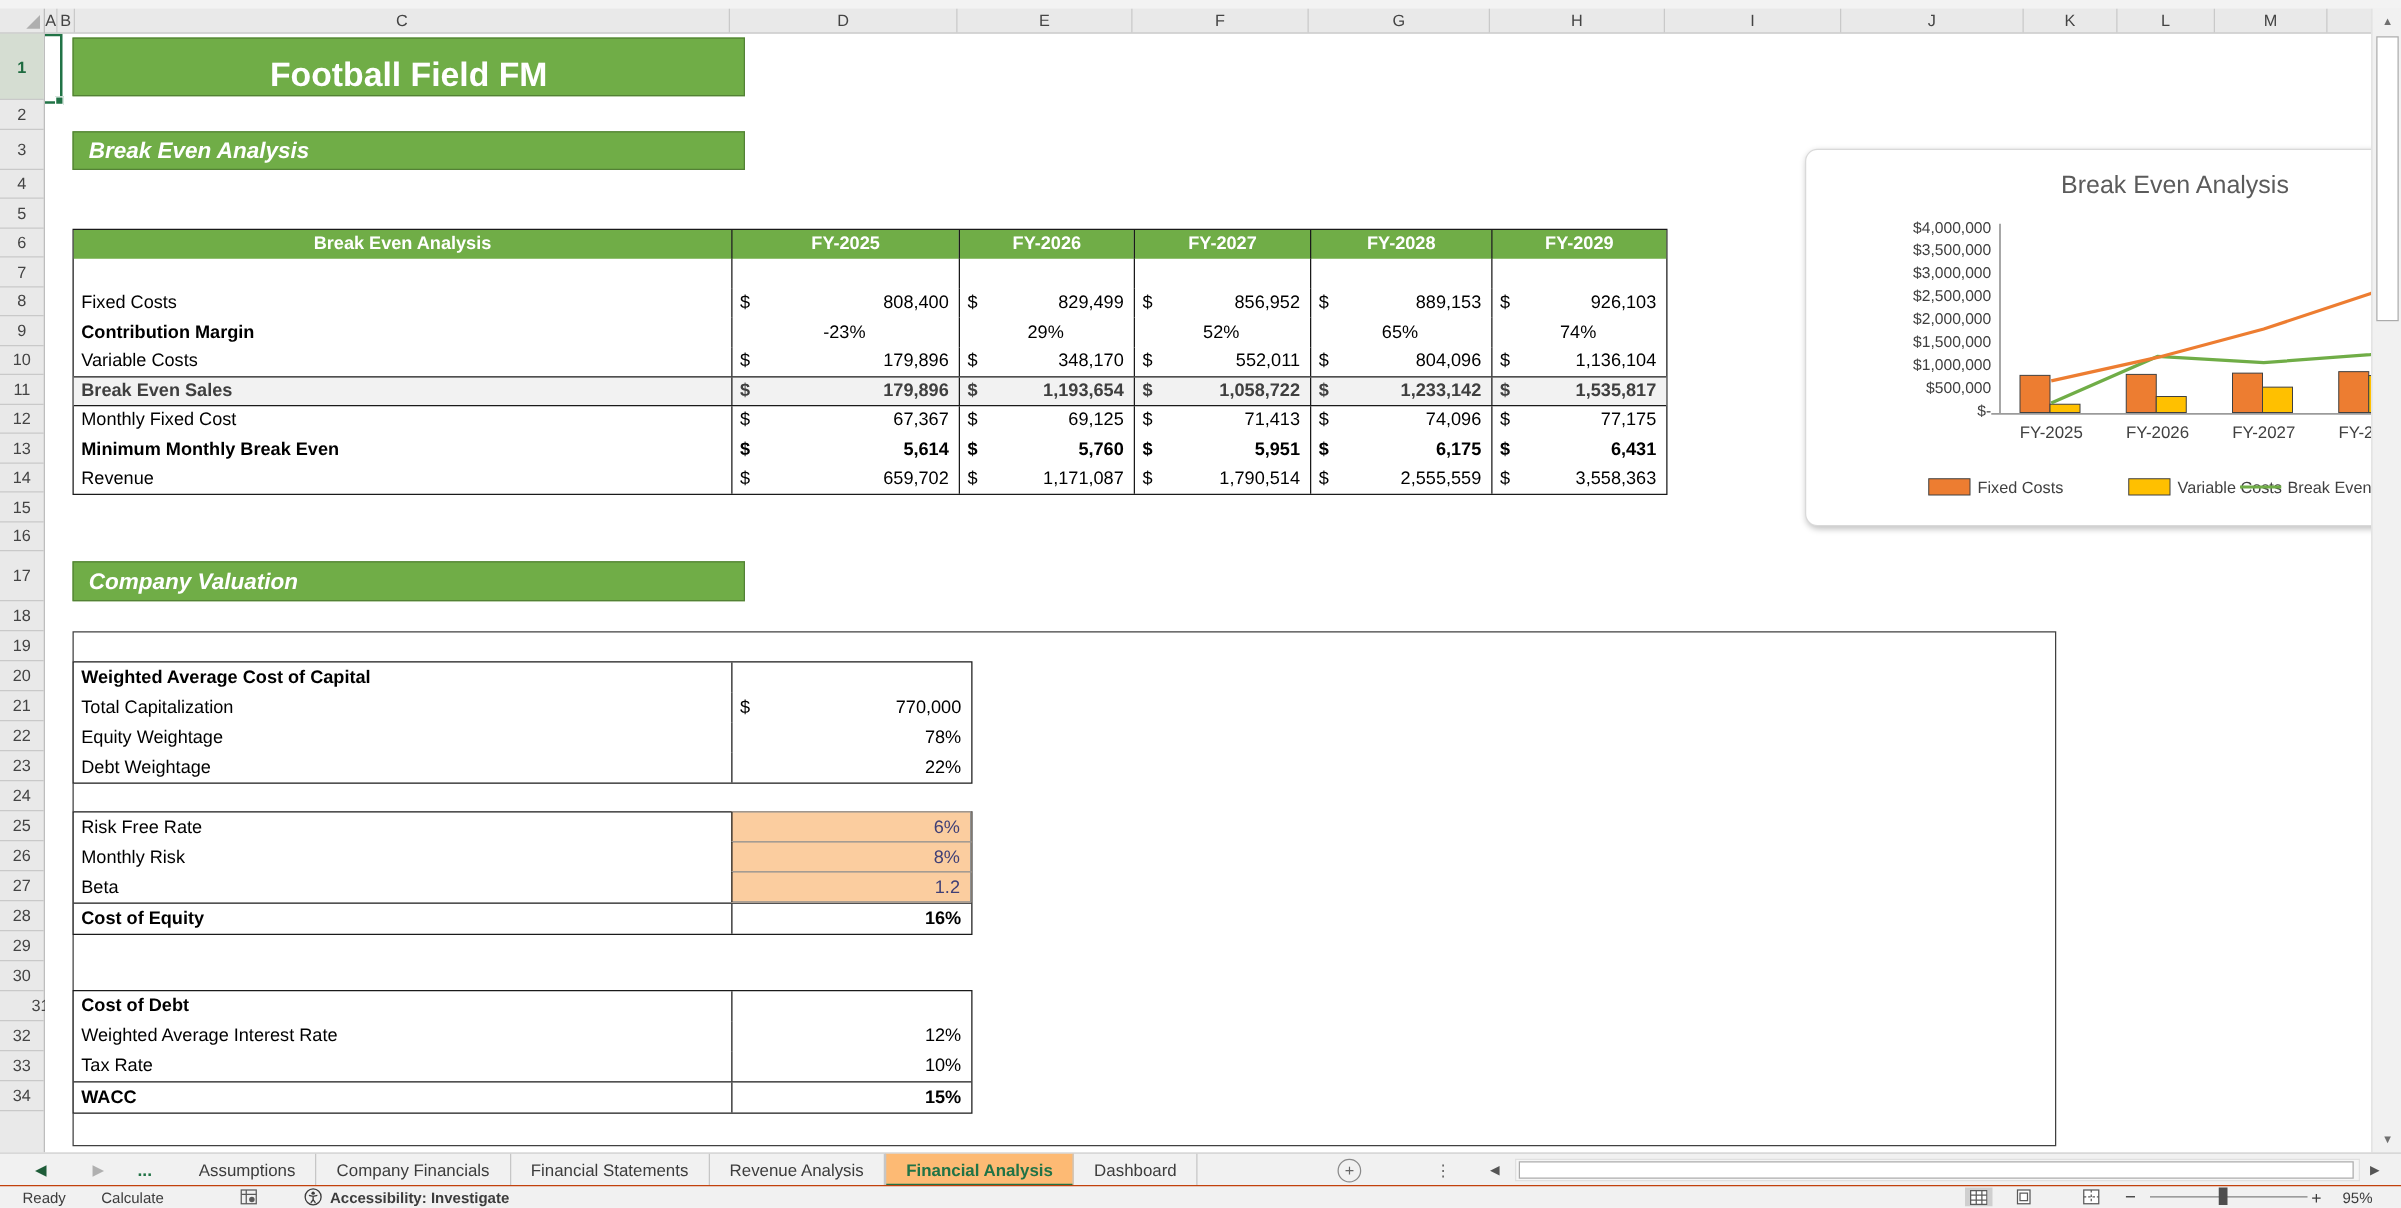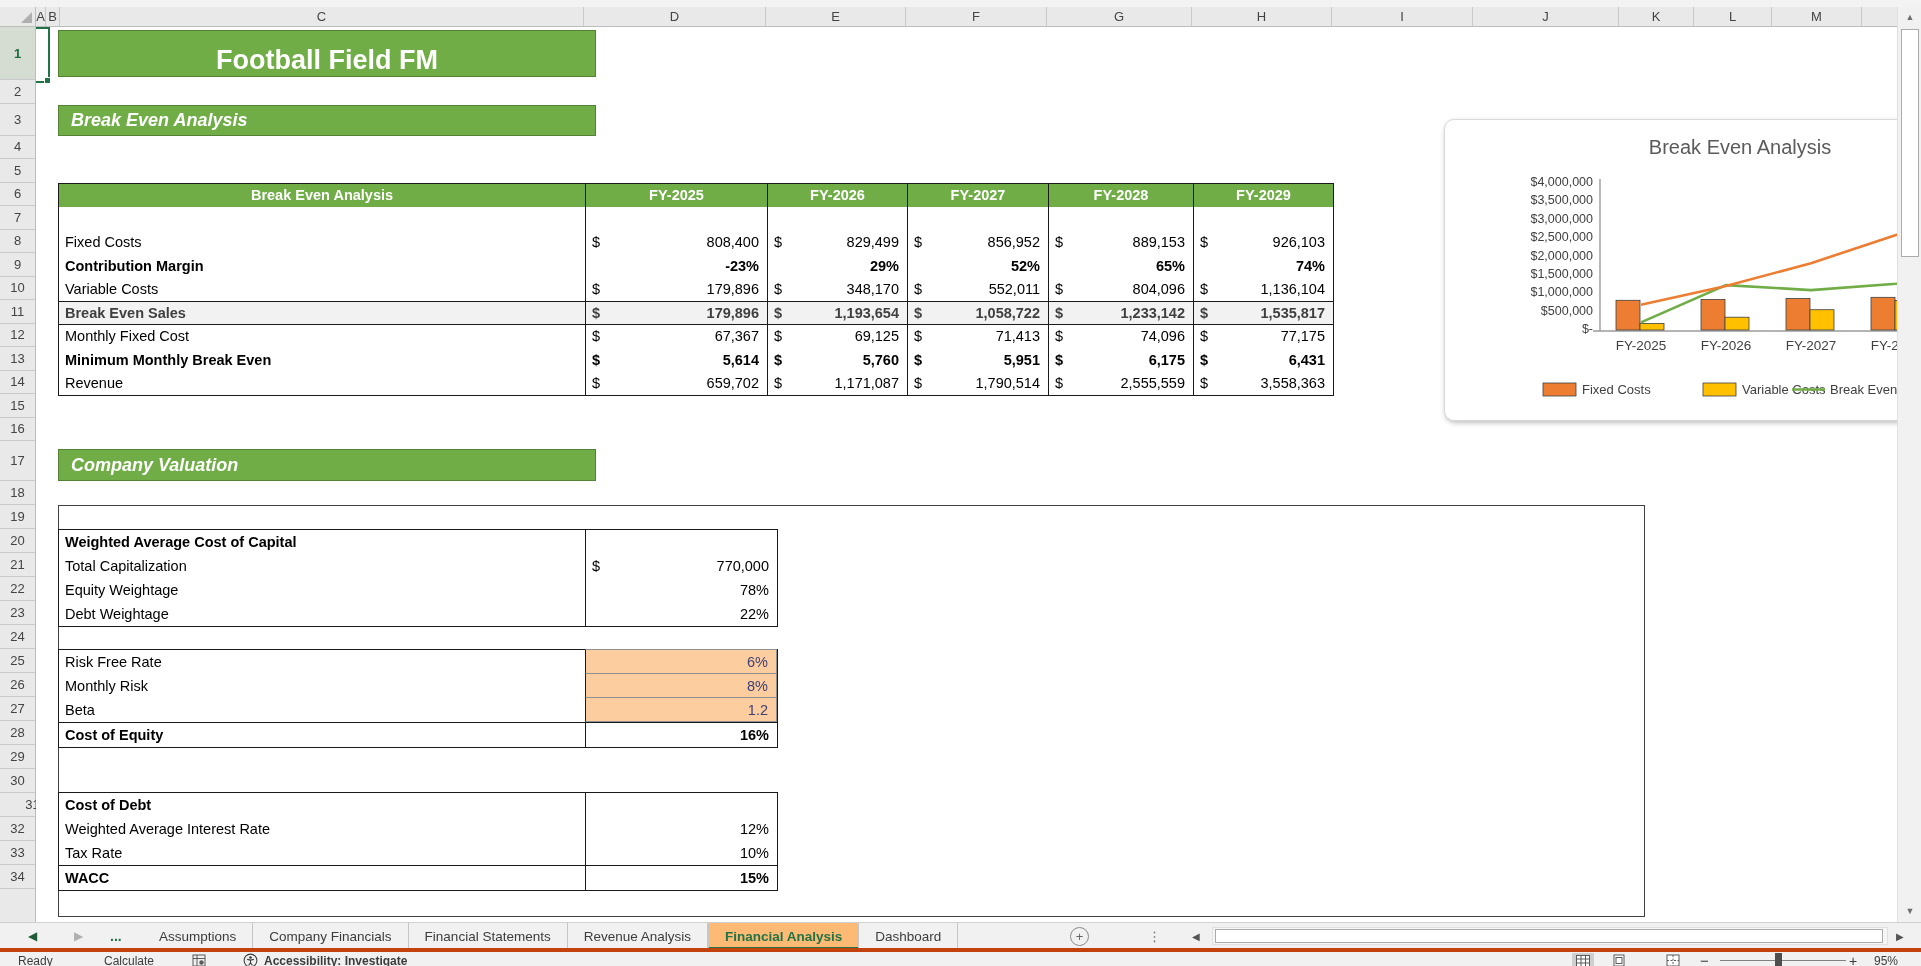--- a/index.html
+++ b/index.html
@@ -29,21 +29,21 @@
   
   #be-table{left:22px;top:155.5px;width:1274px;border:1px solid #1A1A1A;background:#FFF;box-sizing:content-box}
   .be-hrow{display:flex;height:23.5px}
   .be-hcell{background:#70AD47;color:#FFF;font-weight:bold;font-size:14.5px;display:flex;align-items:center;
             justify-content:center;border-left:1px solid #1A1A1A;box-sizing:border-box}
   .be-hcell:first-child{border-left:none}
   .be-row{display:flex;height:23.5px;font-size:14.5px}
   .be-label{display:flex;align-items:center;padding-left:6px;box-sizing:border-box}
   .be-cell{display:flex;align-items:center;justify-content:space-between;border-left:1px solid #1A1A1A;
            box-sizing:border-box;padding:0 8px 0 6px}
-  .be-cell.pct{justify-content:flex-end;font-weight:bold}
+  .be-cell.pct{justify-content:center;font-weight:normal}
   .r-bold{font-weight:bold}
   .r-gray{background:#F2F2F2;color:#3F3F3F;font-weight:bold;border-top:1px solid #1A1A1A;border-bottom:1px solid #1A1A1A;box-sizing:border-box}
   
   .vbox{left:22px;width:720px;border:1px solid #1A1A1A;background:#FFF;box-sizing:border-box;font-size:14.5px}
   .vrow{display:flex;height:24px}
   .vlabel{width:526px;display:flex;align-items:center;padding-left:6px;box-sizing:border-box}
   .vval{flex:1;display:flex;align-items:center;justify-content:flex-end;padding-right:8px;
         border-left:1px solid #1A1A1A;box-sizing:border-box}
   .vval.cur{justify-content:space-between;padding-left:6px}
   .vrow.result{border-top:1px solid #1A1A1A;font-weight:bold}
@@ -56,21 +56,21 @@
   #tabstrip{left:0;top:922px;width:1921px;height:26px;background:#F1F1F1;border-top:1px solid #D0D0D0;box-sizing:border-box}
   .navarr{position:absolute;top:0;height:26px;display:flex;align-items:center;font-size:12px}
   #tabs{position:absolute;left:143px;top:0;height:26px;display:flex}
   .tab{height:26px;display:flex;align-items:center;padding:0 16px;font-size:13.5px;color:#3C3C3C;
        border-right:1px solid #C6C6C6;position:relative;background:transparent}
   .tab.active{background:#fdba74;color:#217346;font-weight:bold;border-left:1px solid #C6C6C6}
   .tab.active:after{content:"";position:absolute;left:0;right:0;bottom:0;height:2px;background:#217346}
   #hscroll-track{position:absolute;left:1212px;top:4px;width:676px;height:18px;background:#F6F6F6;border:1px solid #E0E0E0;box-sizing:border-box}
   #hscroll-thumb{position:absolute;left:2px;top:1px;width:668px;height:14px;background:#FFF;border:1px solid #ABABAB;box-sizing:border-box}
   
-  #statusbar{left:0;top:948px;width:1921px;height:18px;background:#F1F1F1;border-top:4px solid #c2410c;
+  #statusbar{left:0;top:948px;width:1921px;height:18px;background:#F1F1F1;border-top:1px solid #c2410c;
              box-sizing:border-box;font-size:12px;color:#3C3C3C}
   .sb{position:absolute;top:0;height:17px;display:flex;align-items:center}
   .viewbtn{position:absolute;top:1px;width:22px;height:15px;display:flex;align-items:center;justify-content:center}
   .viewbtn.pressed{background:#CFCFCF}
   
   #vscroll{left:1897px;top:7px;width:24px;height:915px;background:#F1F1F1;border-left:1px solid #E0E0E0;box-sizing:border-box}
   .varrow{position:absolute;left:2px;width:20px;height:19px;display:flex;align-items:center;justify-content:center;
           color:#707070;font-size:9px;background:#F1F1F1}
   #vthumb{position:absolute;left:3px;top:22px;width:18px;height:228px;background:#FFF;border:1px solid #ABABAB;box-sizing:border-box}
   text{font-family:"Liberation Sans",sans-serif}
@@ -470,21 +470,21 @@
   <div class="navarr" style="left:1148px;color:#666;font-size:13px">⋮</div>
   <div class="navarr" style="left:1192px;color:#555;font-size:10px">◀</div>
   <div id="hscroll-track">
     <div id="hscroll-thumb"></div>
   </div>
   <div class="navarr" style="left:1896px;color:#555;font-size:10px">▶</div>
 </div>
 
 <div class="abs" id="statusbar">
   <div class="sb" style="left:18px">Ready</div>
-  <div class="sb" style="left:104px">Calculate</div>
+  <div class="sb" style="left:81px">Calculate</div>
   <div class="sb" style="left:192px">
     <svg width="14" height="13" viewBox="0 0 14 13">
         <rect x="1" y="1" width="12" height="11" fill="none" stroke="#5A5A5A"></rect>
         <line x1="1" y1="4.5" x2="13" y2="4.5" stroke="#5A5A5A"></line>
         <line x1="5" y1="1" x2="5" y2="12" stroke="#5A5A5A"></line>
         <circle cx="9.5" cy="8.5" r="2.2" fill="#5A5A5A"></circle>
       </svg>
   </div>
   <div class="sb" style="left:243px">
     <svg width="15" height="15" viewBox="0 0 20 20">

